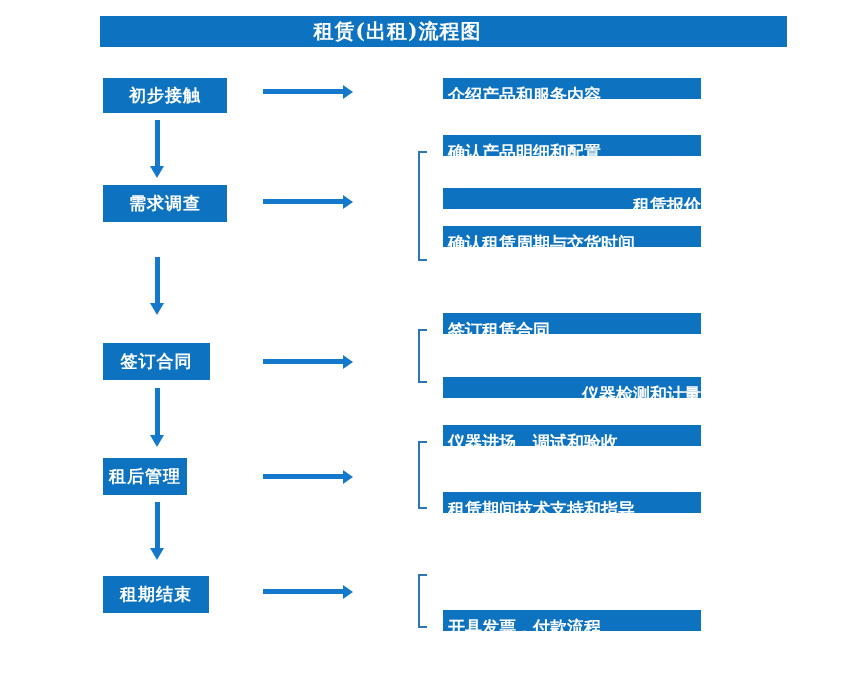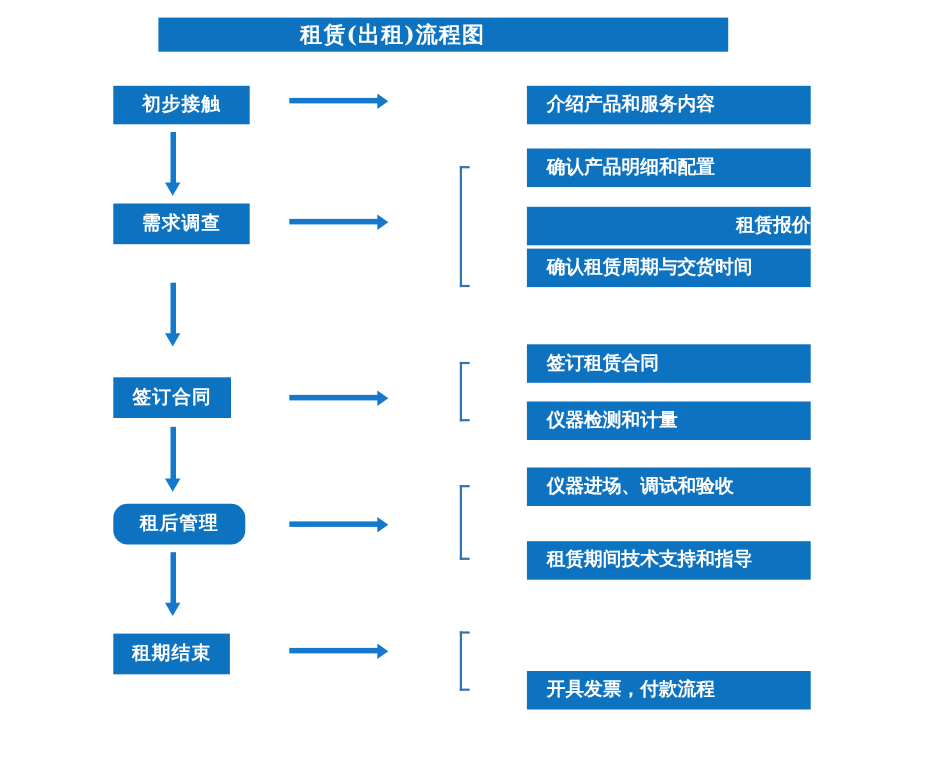--- a/index.html
+++ b/index.html
@@ -1,26 +1,26 @@
 <!DOCTYPE html>
 <html><head>
 <meta charset="utf-8">
 <style>
   html,body{margin:0;padding:0;background:#ffffff;}
   .canvas{position:relative;width:844px;height:688px;background:#fff;
           font-family:"DejaVu Serif",serif;overflow:hidden;
           --primary:#0d72bf;--arrow:#1478cc;--bracket:#2e75b6;}
-  .titlebar{position:absolute;left:100px;top:16px;width:518px;height:31px;
+  .titlebar{position:absolute;left:100px;top:16px;width:687px;height:31px;
             background:var(--primary);color:#fff;font-weight:bold;font-size:20px;
             line-height:31px;text-align:center;letter-spacing:1px;
-            box-sizing:border-box;padding-right:92px;margin-left:44px;}
+            box-sizing:border-box;padding-right:92px;}
   .box{position:absolute;background:var(--primary);color:#ffffff;font-weight:bold;
        font-size:17px;box-sizing:border-box;white-space:nowrap;}
   .lbox{text-align:center;letter-spacing:1px;}
-  .rbox{left:443px;width:258px;height:35px;line-height:35px;padding-left:18px;margin-left:36px;}
+  .rbox{left:443px;width:258px;height:21px;line-height:35px;padding-left:5px;}
   .harrow{position:absolute;width:90px;height:14px;}
   .hshaft{position:absolute;left:0;right:9px;top:4px;height:5px;background:var(--arrow);}
   .hhead{position:absolute;right:0;top:0;width:0;height:0;
          border-top:7px solid transparent;border-bottom:7px solid transparent;
          border-left:10px solid var(--arrow);}
   .varrow{position:absolute;width:15px;}
   .vshaft{position:absolute;left:5px;top:0;bottom:11px;width:5px;background:var(--arrow);}
   .vhead{position:absolute;left:0;bottom:0;width:0;height:0;
          border-left:7px solid transparent;border-right:7px solid transparent;
          border-top:12px solid var(--arrow);}
@@ -31,29 +31,29 @@
 </head>
 <body>
 
 <div class="canvas" style="--primary: #0d72bf; --arrow: #1478cc; --bracket: #2e75b6;">
 
   <div class="titlebar">租赁(出租)流程图</div>
 
   <div class="box lbox" style="left:103px;top:78px;width:124px;height:35px;line-height:35px;">初步接触</div>
   <div class="box lbox" style="left:103px;top:185px;width:124px;height:37px;line-height:37px;">需求调查</div>
   <div class="box lbox" style="left:103px;top:343px;width:107px;height:37px;line-height:37px;">签订合同</div>
-  <div class="box lbox" style="left:103px;top:458px;width:120px;height:37px;line-height:37px;border-radius:13px;">租后管理</div>
+  <div class="box lbox" style="left:103px;top:458px;width:84px;height:37px;line-height:37px;">租后管理</div>
   <div class="box lbox" style="left:103px;top:576px;width:106px;height:37px;line-height:37px;">租期结束</div>
 
   <div class="box rbox" style="top:78px;">介绍产品和服务内容</div>
   <div class="box rbox" style="top:135px;">确认产品明细和配置</div>
   <div class="box rbox" style="top:188px;text-align:right;">租赁报价</div>
   <div class="box rbox" style="top:226px;">确认租赁周期与交货时间</div>
   <div class="box rbox" style="top:313px;">签订租赁合同</div>
-  <div class="box rbox" style="top:365px;">仪器检测和计量</div>
+  <div class="box rbox" style="top:377px;text-align:right;">仪器检测和计量</div>
   <div class="box rbox" style="top:425px;">仪器进场、调试和验收</div>
   <div class="box rbox" style="top:492px;">租赁期间技术支持和指导</div>
   <div class="box rbox" style="top:610px;">开具发票，付款流程</div>
 
   <div class="harrow" style="left:263px;top:85px;">
       <i class="hshaft"></i>
       <i class="hhead"></i>
     </div>
   <div class="harrow" style="left:263px;top:195px;">
       <i class="hshaft"></i>

